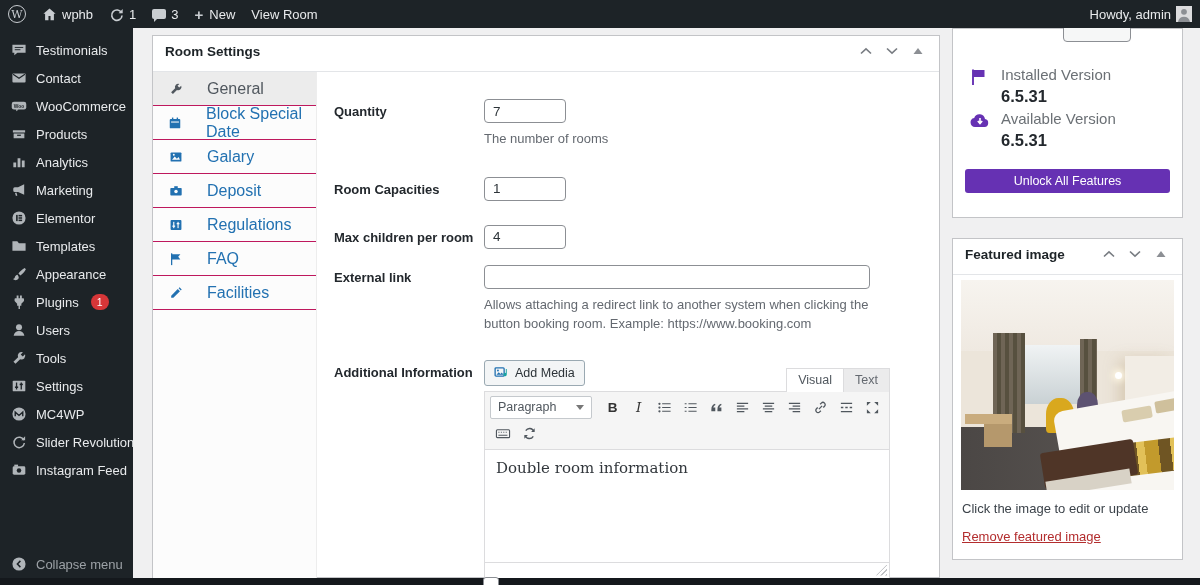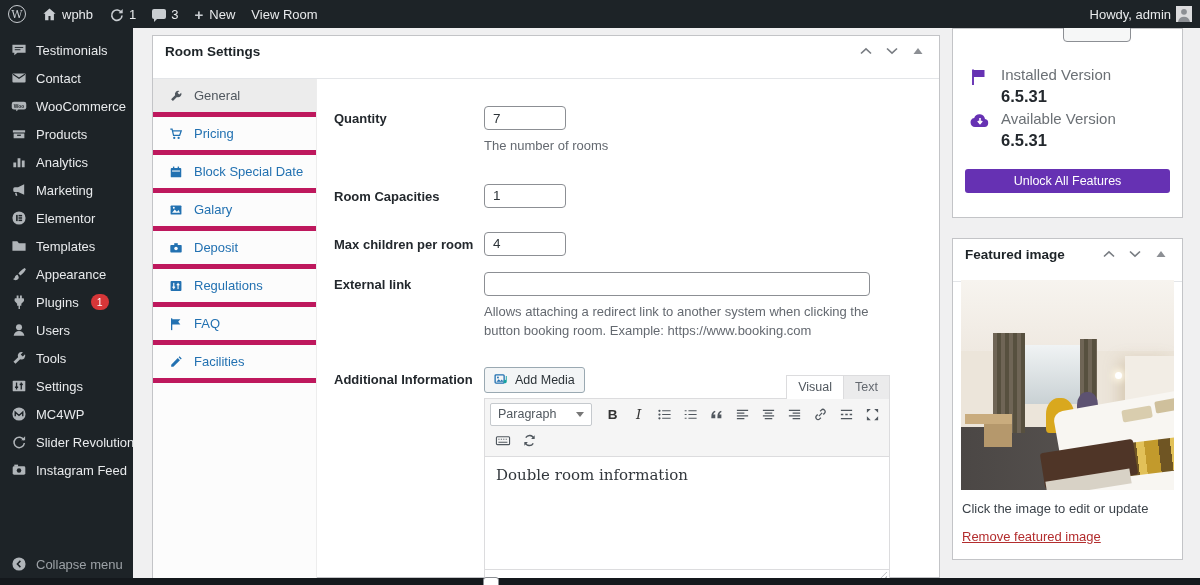--- a/index.html
+++ b/index.html
@@ -28,27 +28,27 @@
   .sb-item .ic{width:17px;height:17px;flex:0 0 17px;display:flex;align-items:center;justify-content:center;color:#b0b5b9}
   .sb-sep{}
   .sb-badge{background:#d63638;color:#fff;border-radius:9px;min-width:10px;height:16px;padding:0 4px;
             font-size:10.5px;display:flex;align-items:center;justify-content:center;margin-left:3px}
   .sb-muted{color:#9ca1a6}
   .sb-collapse{margin-top:auto}
 
   
   #main-panel{position:absolute;left:152px;top:35px;width:788px;height:543px;background:#fff;
               border:1px solid #c3c4c7;box-sizing:border-box;z-index:5}
-  .panel-head{height:30px;display:flex;align-items:center;padding:0 8px 12px 12px;border-bottom:1px solid #e3e5e8}
+  .panel-head{height:30px;display:flex;align-items:center;padding:0 8px 5px 12px;border-bottom:1px solid #e3e5e8}
   .panel-title{font-size:13.5px;font-weight:bold;color:#1d2327;flex:1}
   .ph-btn{width:26px;height:24px;display:flex;align-items:center;justify-content:center;cursor:pointer;color:#787c82}
   .panel-body{display:flex;height:calc(100% - 31px)}
   #tabcol{width:163px;flex:0 0 163px;background:#fcfcfc;border-right:1px solid #ededed}
-  .rtab{height:33px;display:flex;align-items:center;gap:11px;padding-left:15px;font-size:13px;
-        color:#2271b1;border-bottom:5px solid #be185d;cursor:pointer}
+  .rtab{height:33px;display:flex;align-items:center;gap:24px;padding-left:15px;font-size:16px;
+        color:#2271b1;border-bottom:1px solid #be185d;cursor:pointer}
   .rtab .ic{width:15px;height:15px;display:flex;align-items:center;justify-content:center}
   .rtab.active{background:#ececec;color:#50575e}
 
   #formcol{flex:1;padding:27px 18px 0 17px;box-sizing:border-box}
   .frow{display:flex;align-items:flex-start}
   .flabel{width:150px;flex:0 0 150px;font-size:13px;font-weight:bold;color:#23282d;padding-top:5px;line-height:1.3}
   .inp{height:22px;border:1px solid #8c8f94;border-radius:4px;padding:0 8px;font-size:13.5px;
        color:#2c3338;background:#fff;font-family:inherit;outline:none}
   .inp.small{width:64px}
   .inp.wide{width:368px}
@@ -359,30 +359,20 @@
   </div>
   <div class="panel-body">
     <div id="tabcol">
       <div class="rtab active">
         <span class="ic">
             <svg width="14" height="14" viewBox="0 0 16 16">
               <path fill="currentColor" d="M14 4.3a3.8 3.8 0 0 1-4.9 4.9L4.5 13.8 2.4 11.7 7 7.1A3.8 3.8 0 0 1 11.9 2.2L9.7 4.4l2 2z"></path>
             </svg>
           </span>
         <span>General</span>
-      </div>
-      <div class="rtab">
-        <span class="ic">
-            <svg width="14" height="14" viewBox="0 0 16 16">
-              <path d="M1.5 2.5h2l1.7 7h7l1.8-5.2H4.3" fill="none" stroke="currentColor" stroke-width="1.4"></path>
-              <circle cx="6" cy="12.5" r="1.3" fill="currentColor"></circle>
-              <circle cx="11" cy="12.5" r="1.3" fill="currentColor"></circle>
-            </svg>
-          </span>
-        <span>Pricing</span>
       </div>
       <div class="rtab">
         <span class="ic">
             <svg width="14" height="14" viewBox="0 0 16 16">
               <rect x="2" y="3.5" width="12" height="10.5" rx="1" fill="currentColor"></rect>
               <rect x="4.5" y="1.8" width="1.6" height="3" fill="currentColor"></rect>
               <rect x="9.9" y="1.8" width="1.6" height="3" fill="currentColor"></rect>
               <rect x="3.5" y="6.3" width="9" height="1.2" fill="#fcfcfc"></rect>
             </svg>
           </span>

